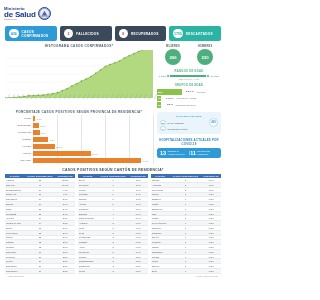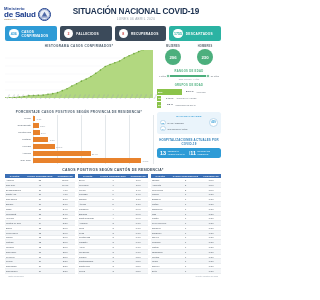--- a/index.html
+++ b/index.html
@@ -7,21 +7,21 @@
   body {
     font-family: "Liberation Sans", sans-serif;
     background: #ffffff;
     color: #333;
     overflow: hidden;
     position: relative;
   }
 
   
   .header { display: flex; align-items: center; padding: 4px 6px 2px 4px; height: 26px; }
-  .logo { display: flex; align-items: flex-end; gap: 2px; width: 58px; }
+  .logo { display: flex; align-items: flex-start; gap: 2px; width: 58px; }
   .logo-text { line-height: 1; }
   .logo-min { font-size: 4.2px; color: #1b3c8c; font-weight: bold; letter-spacing: .1px; }
   .logo-salud { font-size: 8px; color: #1b3c8c; font-weight: bold; letter-spacing: -.2px; }
   .logo-sub { font-size: 2.4px; color: #8a6a3a; letter-spacing: .1px; }
   .logo-seal {
     width: 13px; height: 13px; border-radius: 50%;
     background: #e9eef6; border: .6px solid #1b3c8c;
     display: flex; align-items: center; justify-content: center;
     color: #1b3c8c; font-size: 7px; overflow: hidden;
   }
@@ -182,24 +182,20 @@
       <div class="logo-salud">de Salud</div>
       <div class="logo-sub">Costa Rica</div>
     </div>
     <div class="logo-seal">
       <svg viewBox="0 0 16 16" width="11" height="11" aria-hidden="true">
         <circle cx="8" cy="8" r="7.3" fill="none" stroke="#1b3c8c" stroke-width=".7"></circle>
         <path d="M4 11 L8 4 L12 11 Z" fill="#1b3c8c" opacity=".75"></path>
         <rect x="3.2" y="11.2" width="9.6" height="1.2" fill="#1b3c8c" opacity=".6"></rect>
       </svg>
     </div>
-  </div>
-  <div class="title-wrap">
-    <div class="main-title">SITUACIÓN NACIONAL COVID-19</div>
-    <div class="main-sub">LUNES 06 ABRIL 2020</div>
   </div>
 </div>
 
 <div class="kpis" id="kpi-row">
     <div class="kpi blue">
      <span class="kpi-bubble">436</span>
      <span class="kpi-label">CASOS CONFIRMADOS</span>
    </div>
     <div class="kpi dark">
      <span class="kpi-bubble">2</span>

